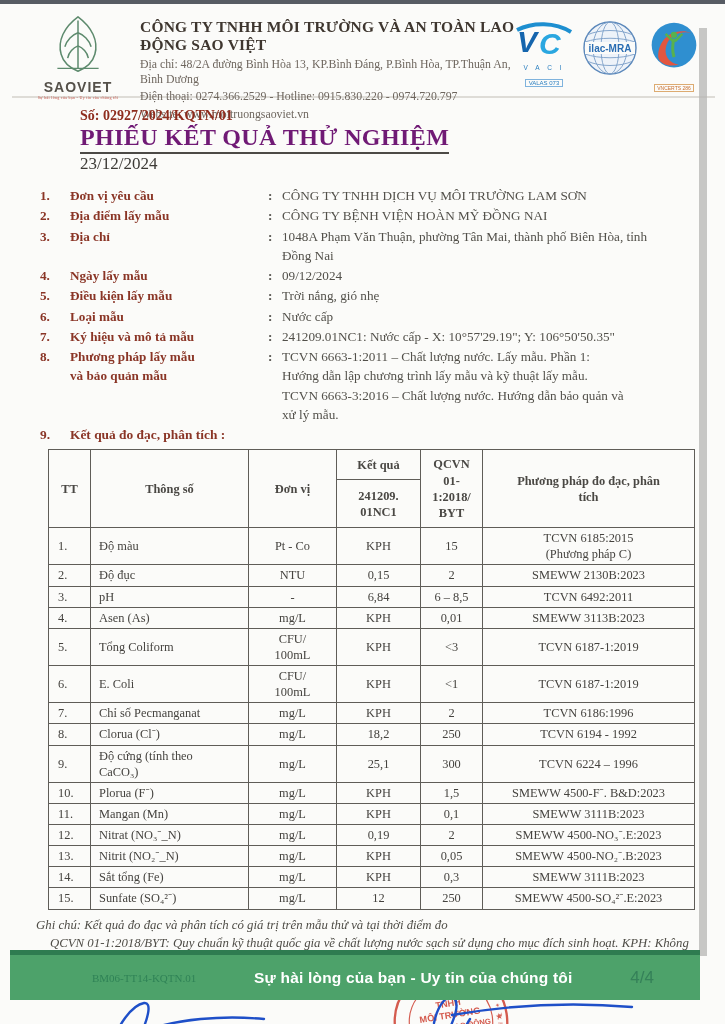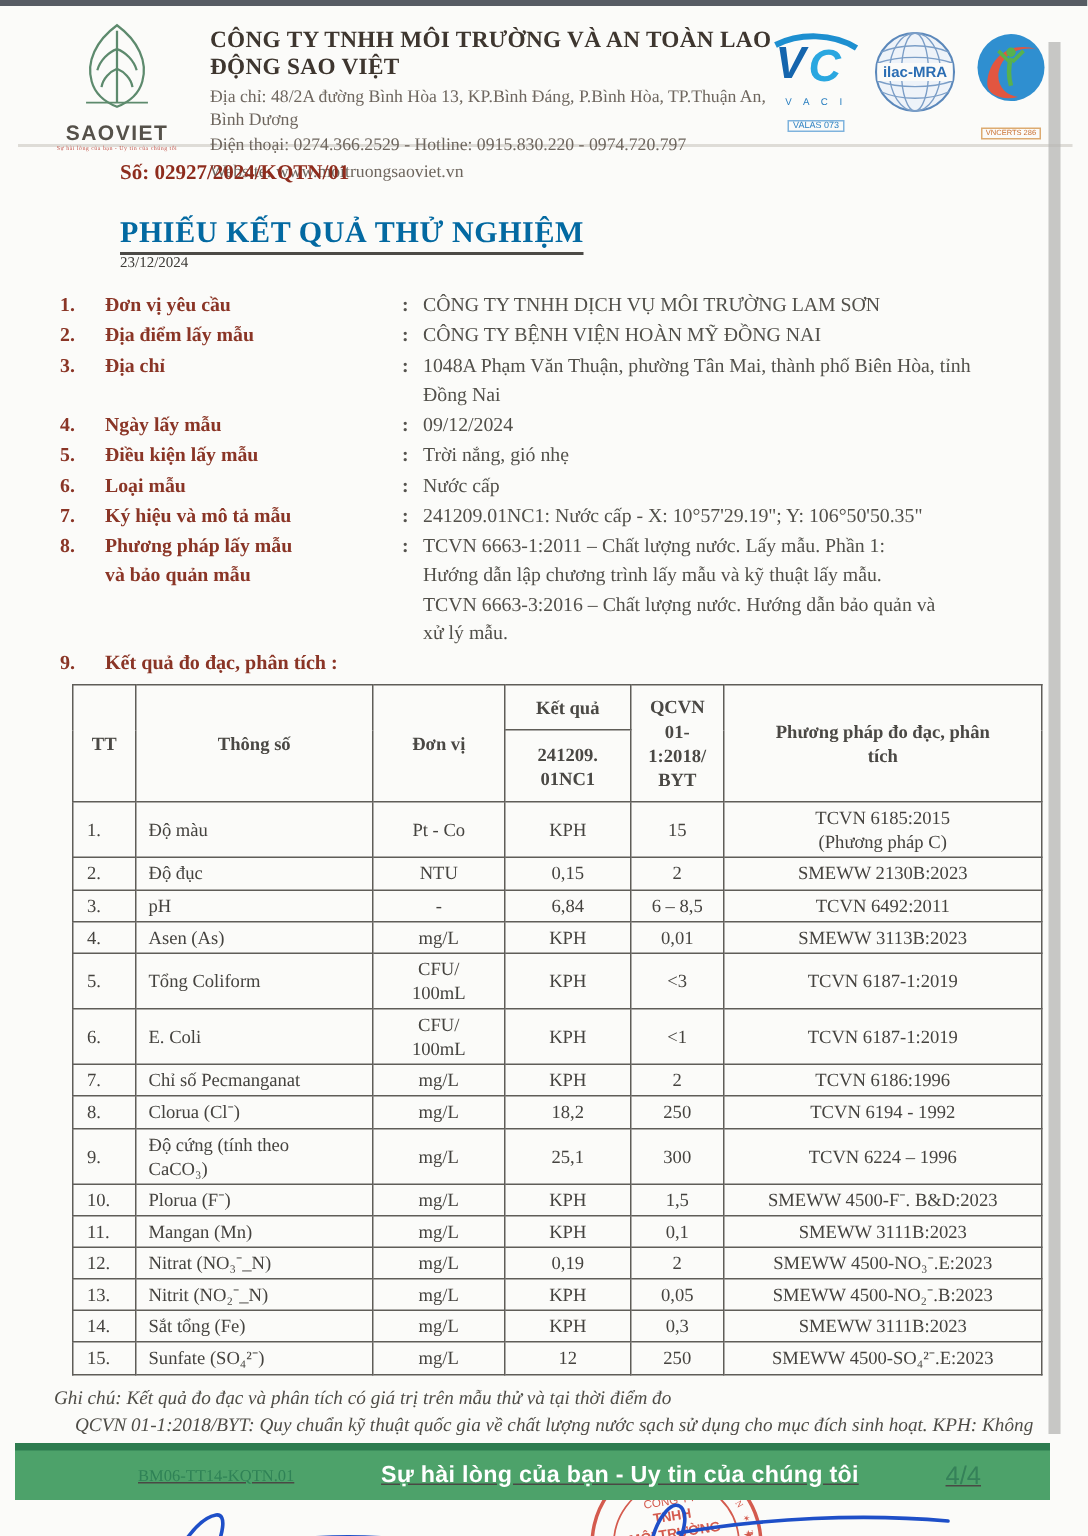--- a/index.html
+++ b/index.html
@@ -24,22 +24,22 @@
   .badges { margin-left:auto; display:flex; gap:9px; align-items:flex-start; padding-top:6px; }
   .badge { text-align:center; }
   .vaci-text { font-size:6.5px; color:#2a7fc0; letter-spacing:3px; font-family:"Liberation Sans",sans-serif; }
   .vaci-sub { display:inline-block; font-size:6px; color:#2a7fc0; border:1px solid #7fb3dd; padding:0 3px; margin-top:1px; font-family:"Liberation Sans",sans-serif; }
   .vncert-sub { display:inline-block; font-size:5px; color:#c96f2f; border:1px solid #ddab71; padding:0 2px; margin-top:1px; font-family:"Liberation Sans",sans-serif; }
   .header-rule { margin:0 10px 0 12px; border-bottom:2px solid #dedcd7; }
 
   
   .title-row { display:flex; align-items:baseline; padding:10px 28px 0 52px;flex-direction:column; }
   .doc-no { font-size:14px; font-weight:bold; color:#8e2c1d; white-space:nowrap; }
-  .doc-title { font-size:20px; font-weight:bold; color:#0369a1; letter-spacing:.4px; margin-left:28px; white-space:nowrap; border-bottom:2px solid #4c4a46; padding-bottom:1px;margin-top:20px; }
-  .doc-date { font-size:10px; color:#3c3a36; margin-left:16px; white-space:nowrap; }
+  .doc-title { font-size:24px; font-weight:bold; color:#701a75; letter-spacing:.4px; margin-left:28px; white-space:nowrap; border-bottom:2px solid #4c4a46; padding-bottom:1px; }
+  .doc-date { font-size:17px; color:#3c3a36; margin-left:16px; white-space:nowrap; }
 
   
   .info-list { margin:12px 26px 0 40px; }
   .info-item { display:grid; grid-template-columns:30px 198px 14px 1fr; font-size:13.2px; line-height:1.46; margin-bottom:1px; }
   .info-no, .info-label { font-weight:bold; color:#8a3526; }
   .info-label { white-space:pre-line; }
   .info-colon { font-weight:bold; color:#55534e; }
   .info-value { color:#52504a; white-space:pre-line; }
   .section-head { display:grid; grid-template-columns:30px 1fr; margin:3px 26px 0 40px; font-size:13.4px; }
   .section-head span { font-weight:bold; color:#8a3526; }
@@ -60,21 +60,21 @@
   
   .sig-area { position:relative; height:152px; margin-top:4px; }
   .sig-title { position:absolute; top:0; width:240px; text-align:center; font-weight:bold; font-size:14px; color:#2e2c29; letter-spacing:.3px; }
   .sig-title.left { left:72px; }
   .sig-title.right { left:372px; }
   .stamp { position:absolute; left:388px; top:-16px; opacity:.9; }
   .sig-svg-left { position:absolute; left:92px; top:16px; }
   .sig-svg-right { position:absolute; left:360px; top:2px; }
 
   
-  .footer-bar { position:absolute; left:10px; width:690px; bottom:24px; height:38px; background:#4da26a; border-top:5px solid #2e7c50; display:flex; align-items:center; font-family:"Liberation Sans",sans-serif;text-decoration:underline; }
+  .footer-bar { position:absolute; left:10px; width:690px; bottom:24px; height:50px; background:#4da26a; border-top:5px solid #2e7c50; display:flex; align-items:center; font-family:"Liberation Sans",sans-serif; }
   .footer-code { margin-left:82px; font-size:11px; color:#2f8256; font-family:"Liberation Serif",serif; }
   .footer-slogan { flex:1; text-align:center; color:#ffffff; font-weight:bold; font-size:15.5px; letter-spacing:.2px; }
   .footer-page { margin-right:46px; font-size:17px; color:#358159; }
 </style>
 </head>
 <body>
 
 <div class="scan-top"></div>
 <div class="scan-right"></div>
 

